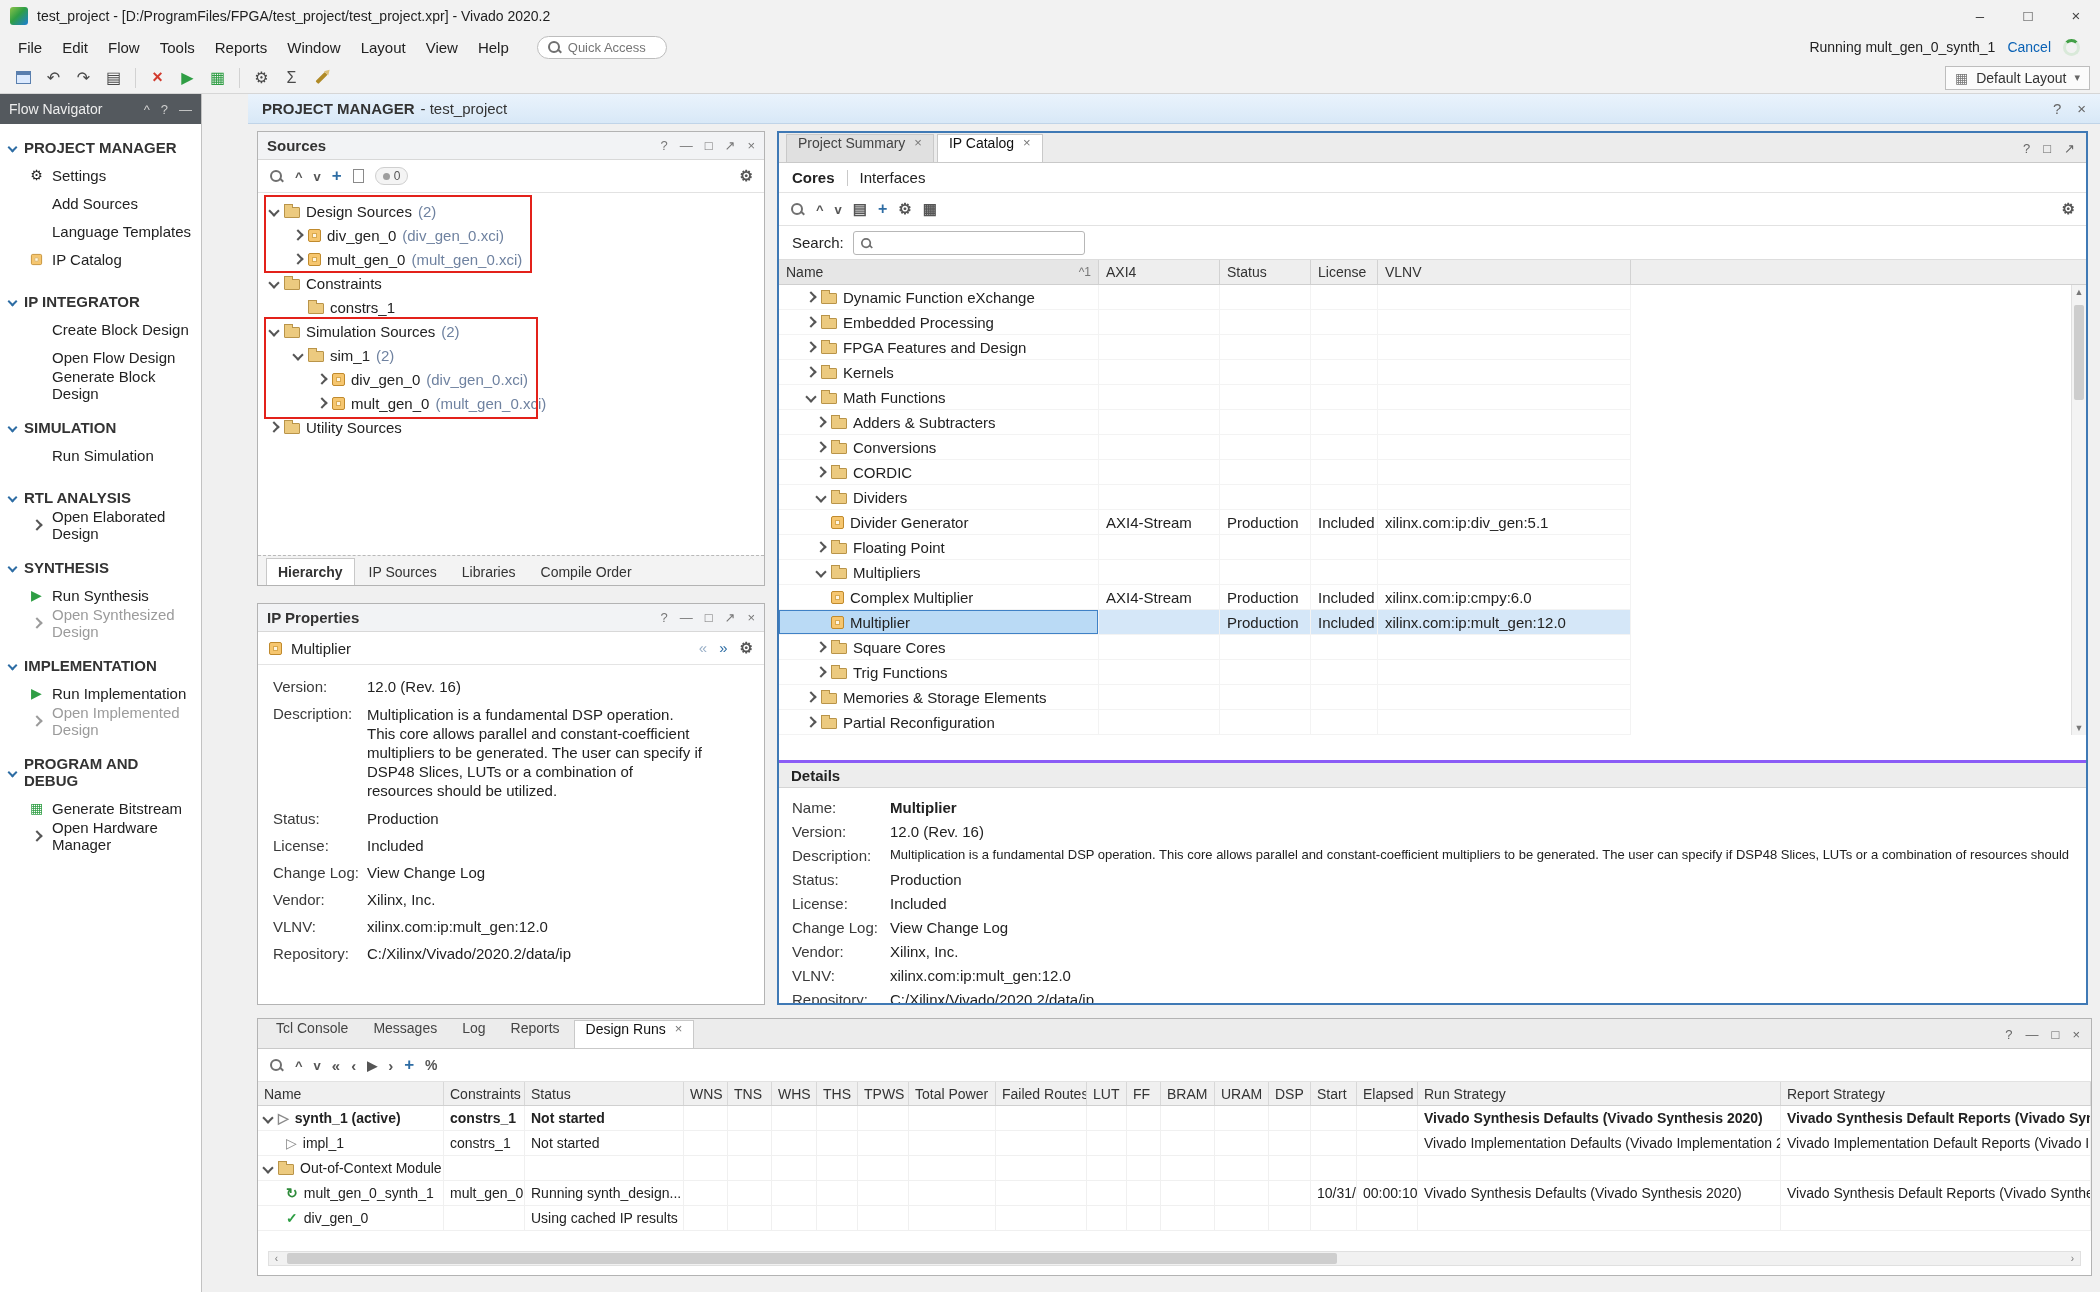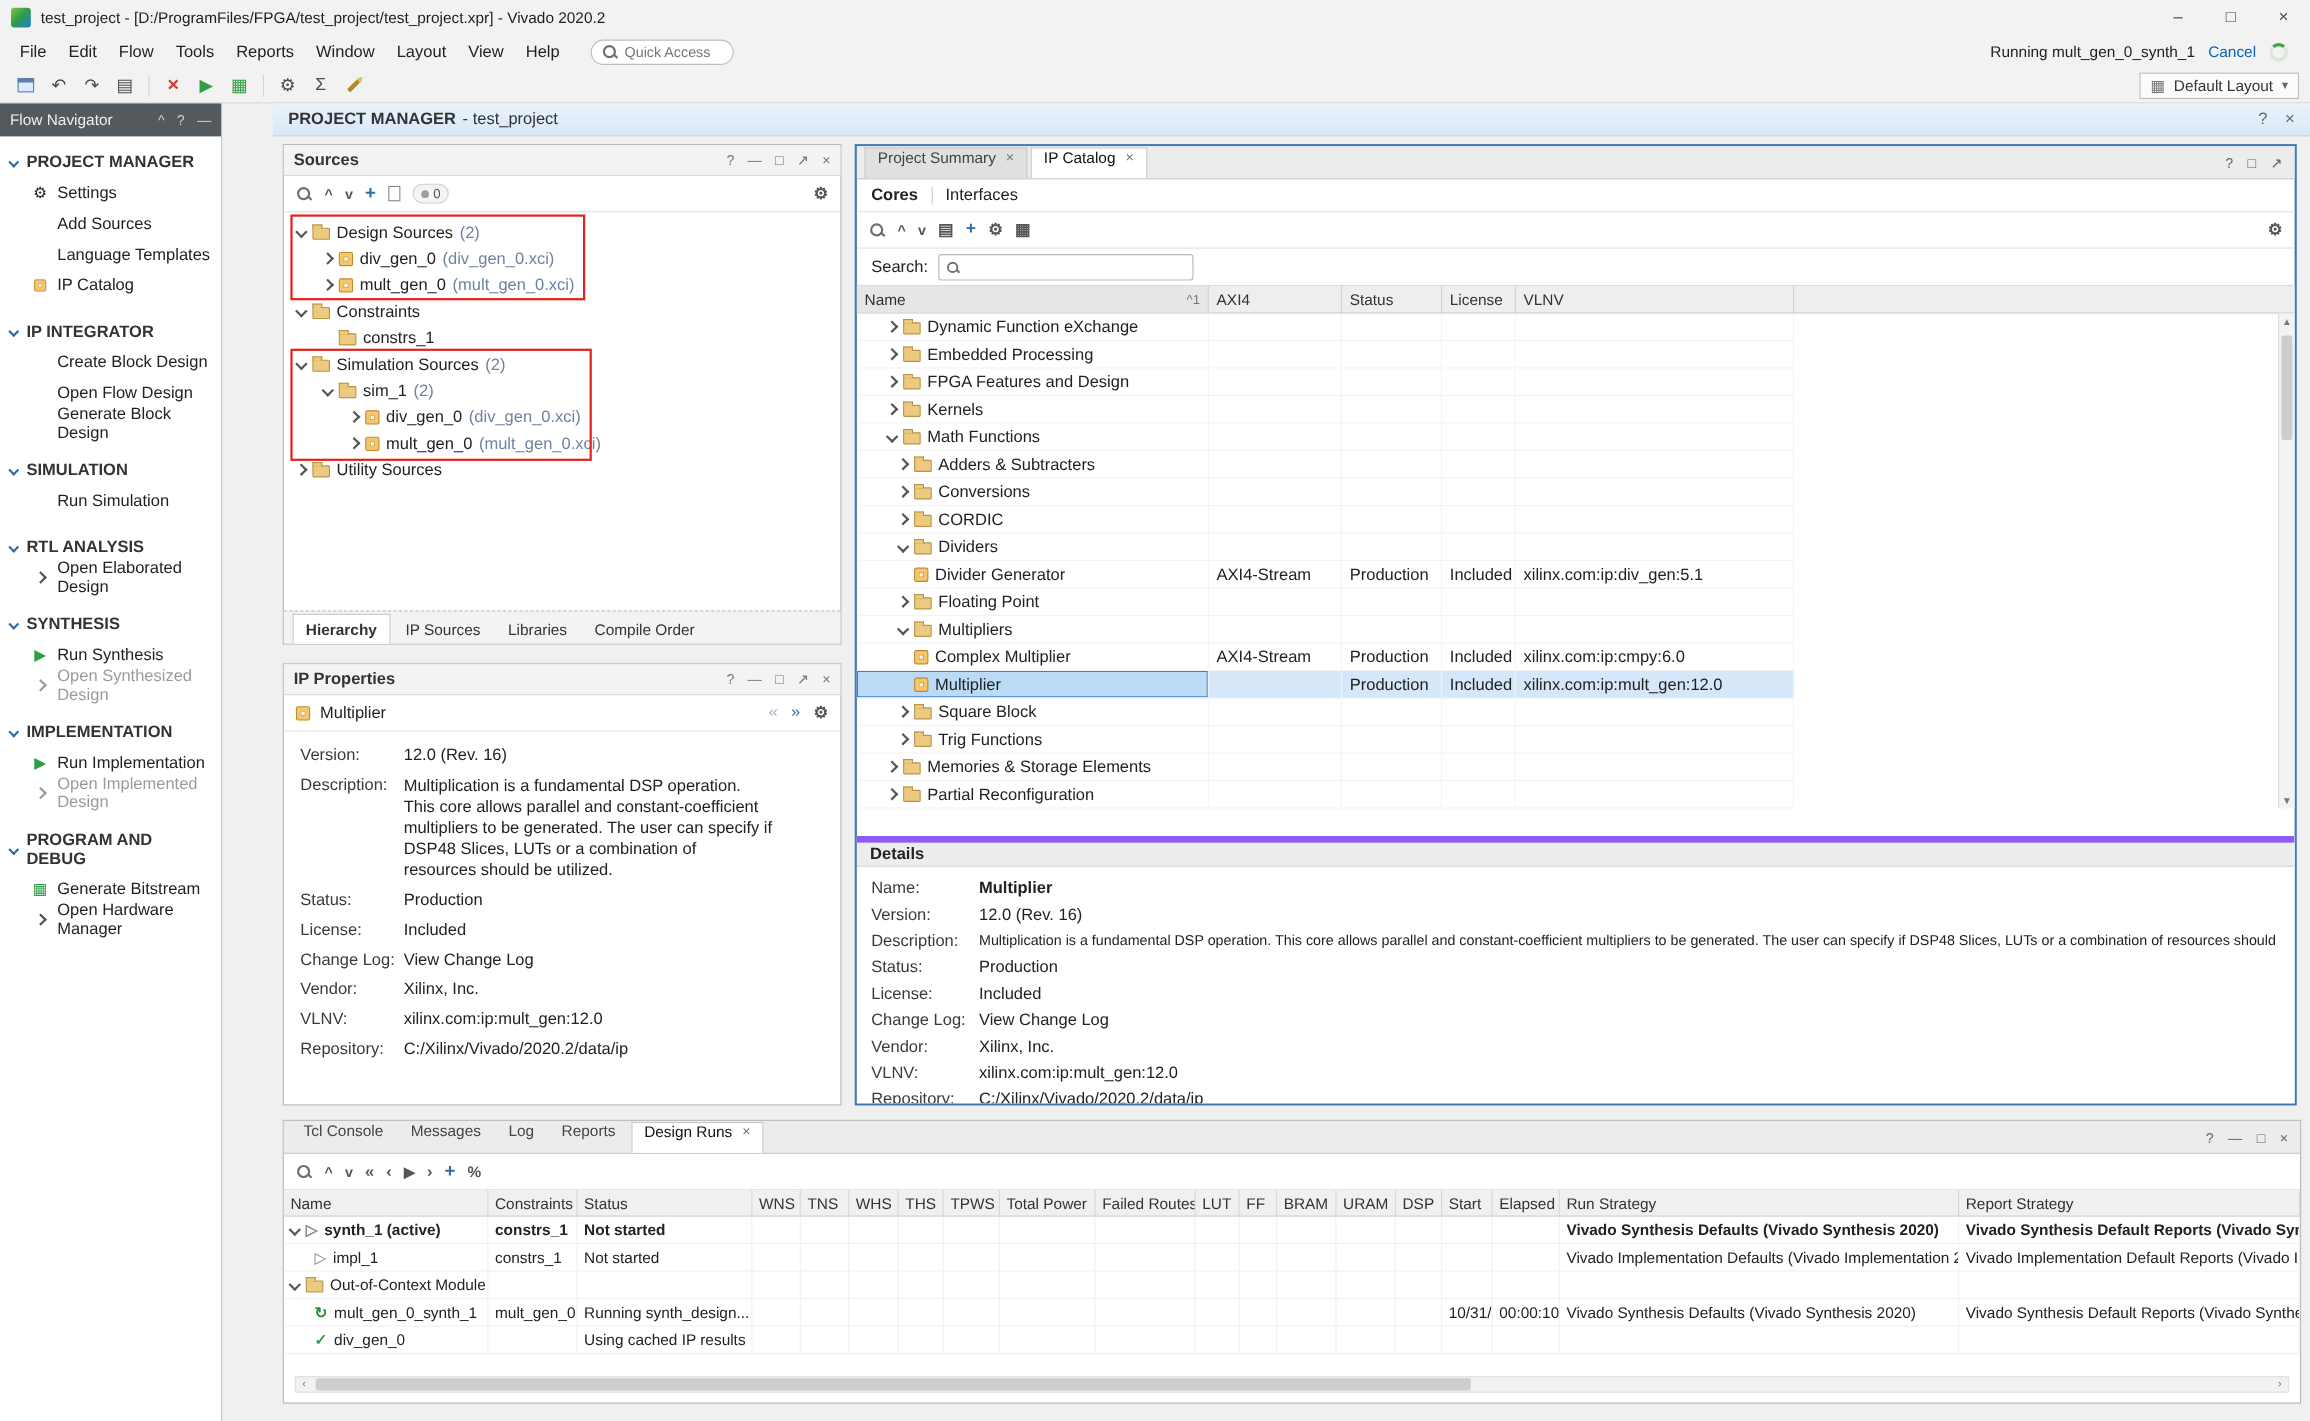--- a/index.html
+++ b/index.html
@@ -115,21 +115,21 @@
 .crow{display:flex;height:25px;width:852px;border-bottom:1px solid #f3f3f3;align-items:stretch}
 .cc{display:flex;align-items:center;gap:6px;padding:0 7px;border-right:1px solid #f3f3f3;overflow:hidden;white-space:nowrap}
 .crow.sel{background:#d5e7f8}
 .crow.sel .w-name{background:#badaf5;box-shadow:inset 0 0 0 1px #3f81c6}
 .il0{padding-left:28px}.il1{padding-left:38px}.il2{padding-left:52px}
 #catvs{position:absolute;right:0;top:0;width:15px;height:450px;background:#f3f3f3;border-left:1px solid #e0e0e0}
 #catvs .thumb{position:absolute;left:2px;right:2px;top:20px;height:95px;background:#cdcdcd;border-radius:2px}
 #catvs .arr{position:absolute;left:0;right:0;height:14px;text-align:center;font-size:9px;color:#777;line-height:14px}
 #catvs .arr.dn{bottom:0}
 #details{position:absolute;left:0;right:0;top:627px;bottom:0;overflow:hidden;background:#fff}
-#dethead{height:28px;background:#ededed;border-top:6px solid #8b5cf6;border-bottom:1px solid #d5d5d5;display:flex;align-items:center;padding:0 12px;font-weight:bold}
+#dethead{height:28px;background:#ededed;border-top:3px solid #8b5cf6;border-bottom:1px solid #d5d5d5;display:flex;align-items:center;padding:0 12px;font-weight:bold}
 #detbody{padding:11px 13px}
 .drow{display:flex;margin-bottom:7px}
 .dlab{width:98px;flex:none;color:#3a3a3a}
 .dval{white-space:nowrap;overflow:hidden;color:#222}
 .dval.desc{font-size:13px}
 .bold{font-weight:bold}
 
 
 #runs{left:257px;top:1018px;width:1835px;height:258px}
 .rgrid{display:grid;grid-template-columns:186px 81px 159px 44px 44px 45px 41px 51px 87px 91px 40px 34px 54px 54px 42px 46px 61px 363px minmax(0,1fr)}
@@ -725,21 +725,21 @@
             <span>Included</span>
           </div>
         <div class="cc w-vlnv">
             <span>xilinx.com:ip:mult_gen:12.0</span>
           </div>
       </div>
       <div class="crow">
         <div class="cc w-name il1">
             <span class="chev r"></span>
             <span class="folder"></span>
-            <span>Square Block</span>
+            <span>Square Cores</span>
           </div>
         <div class="cc w-axi"></div>
           <div class="cc w-status"></div>
           <div class="cc w-lic"></div>
           <div class="cc w-vlnv"></div>
       </div>
       <div class="crow">
         <div class="cc w-name il1">
             <span class="chev r"></span>
             <span class="folder"></span>

